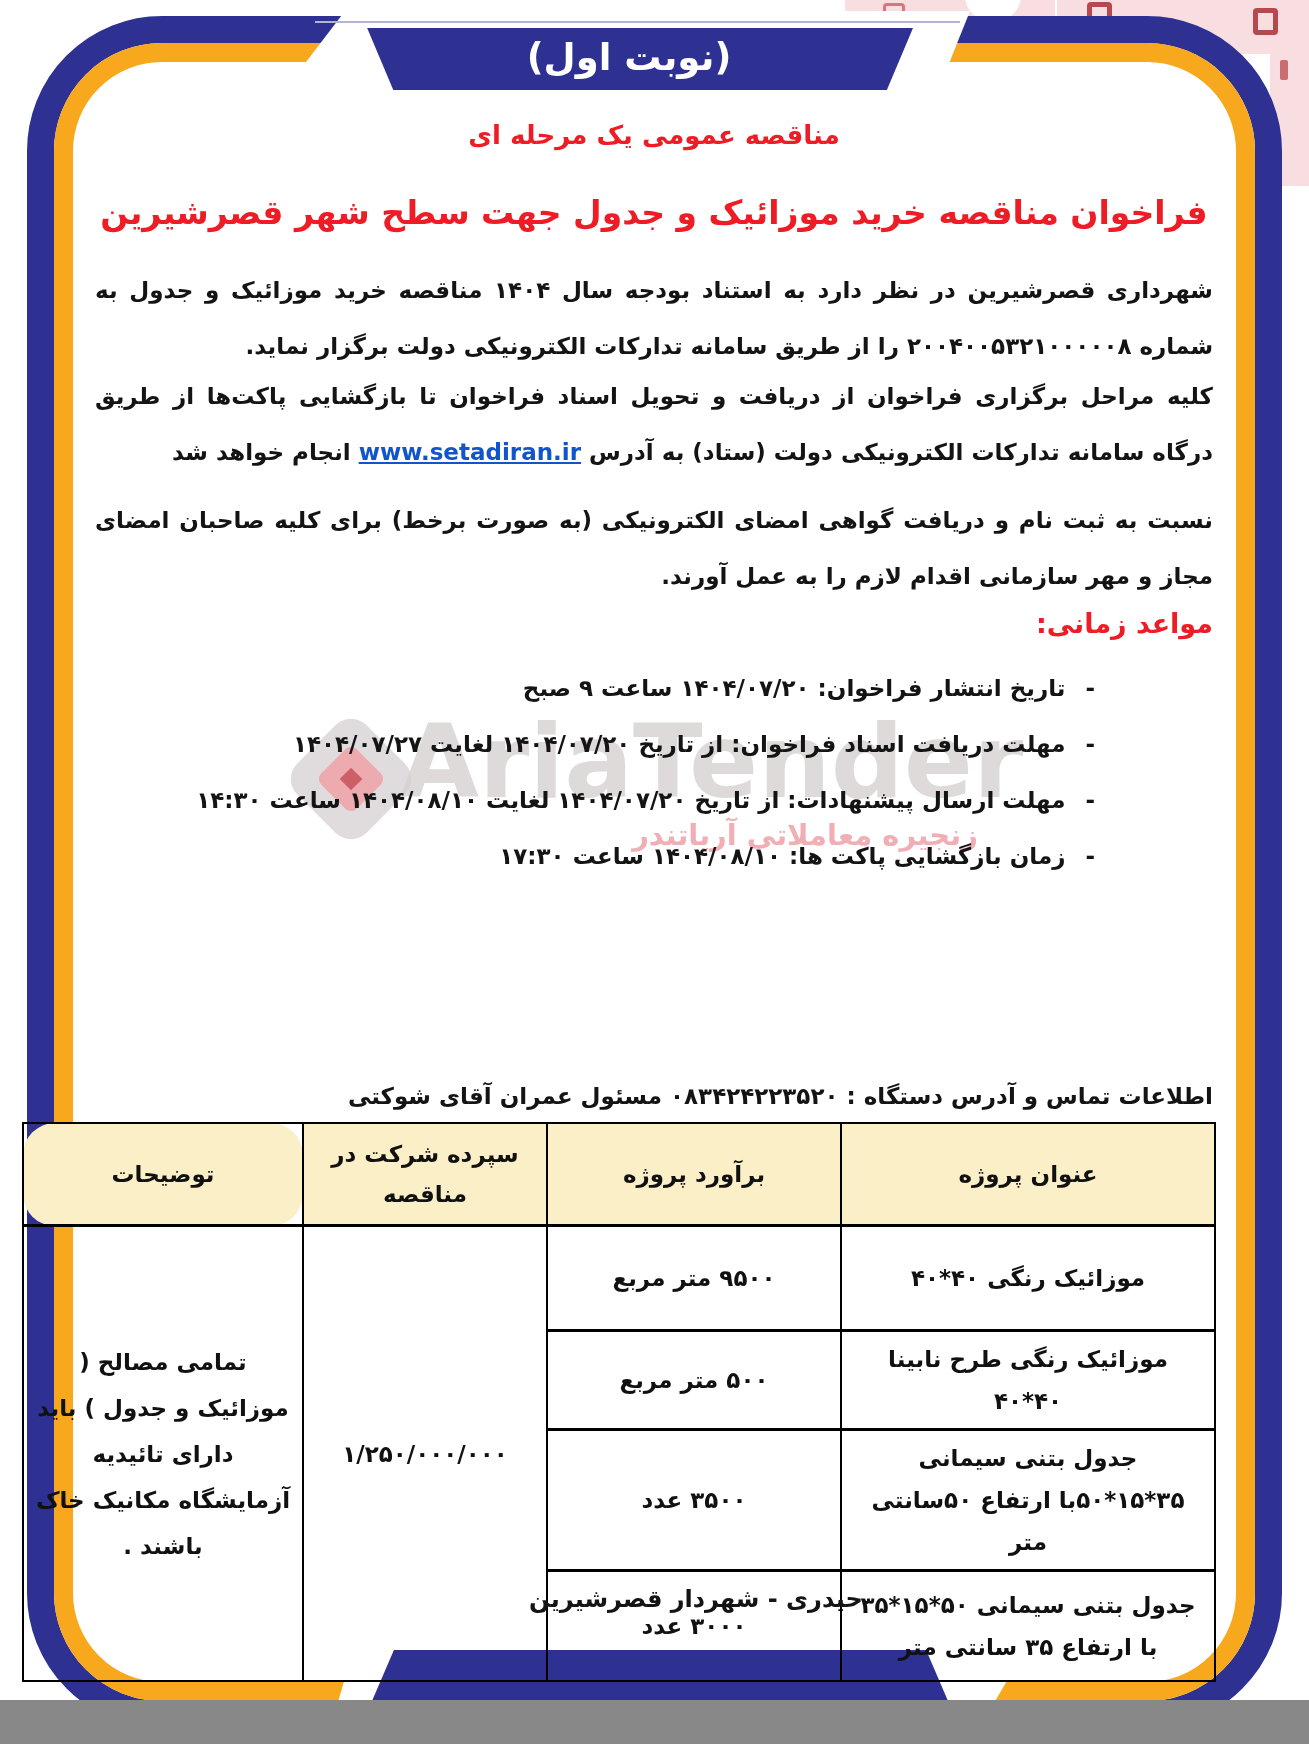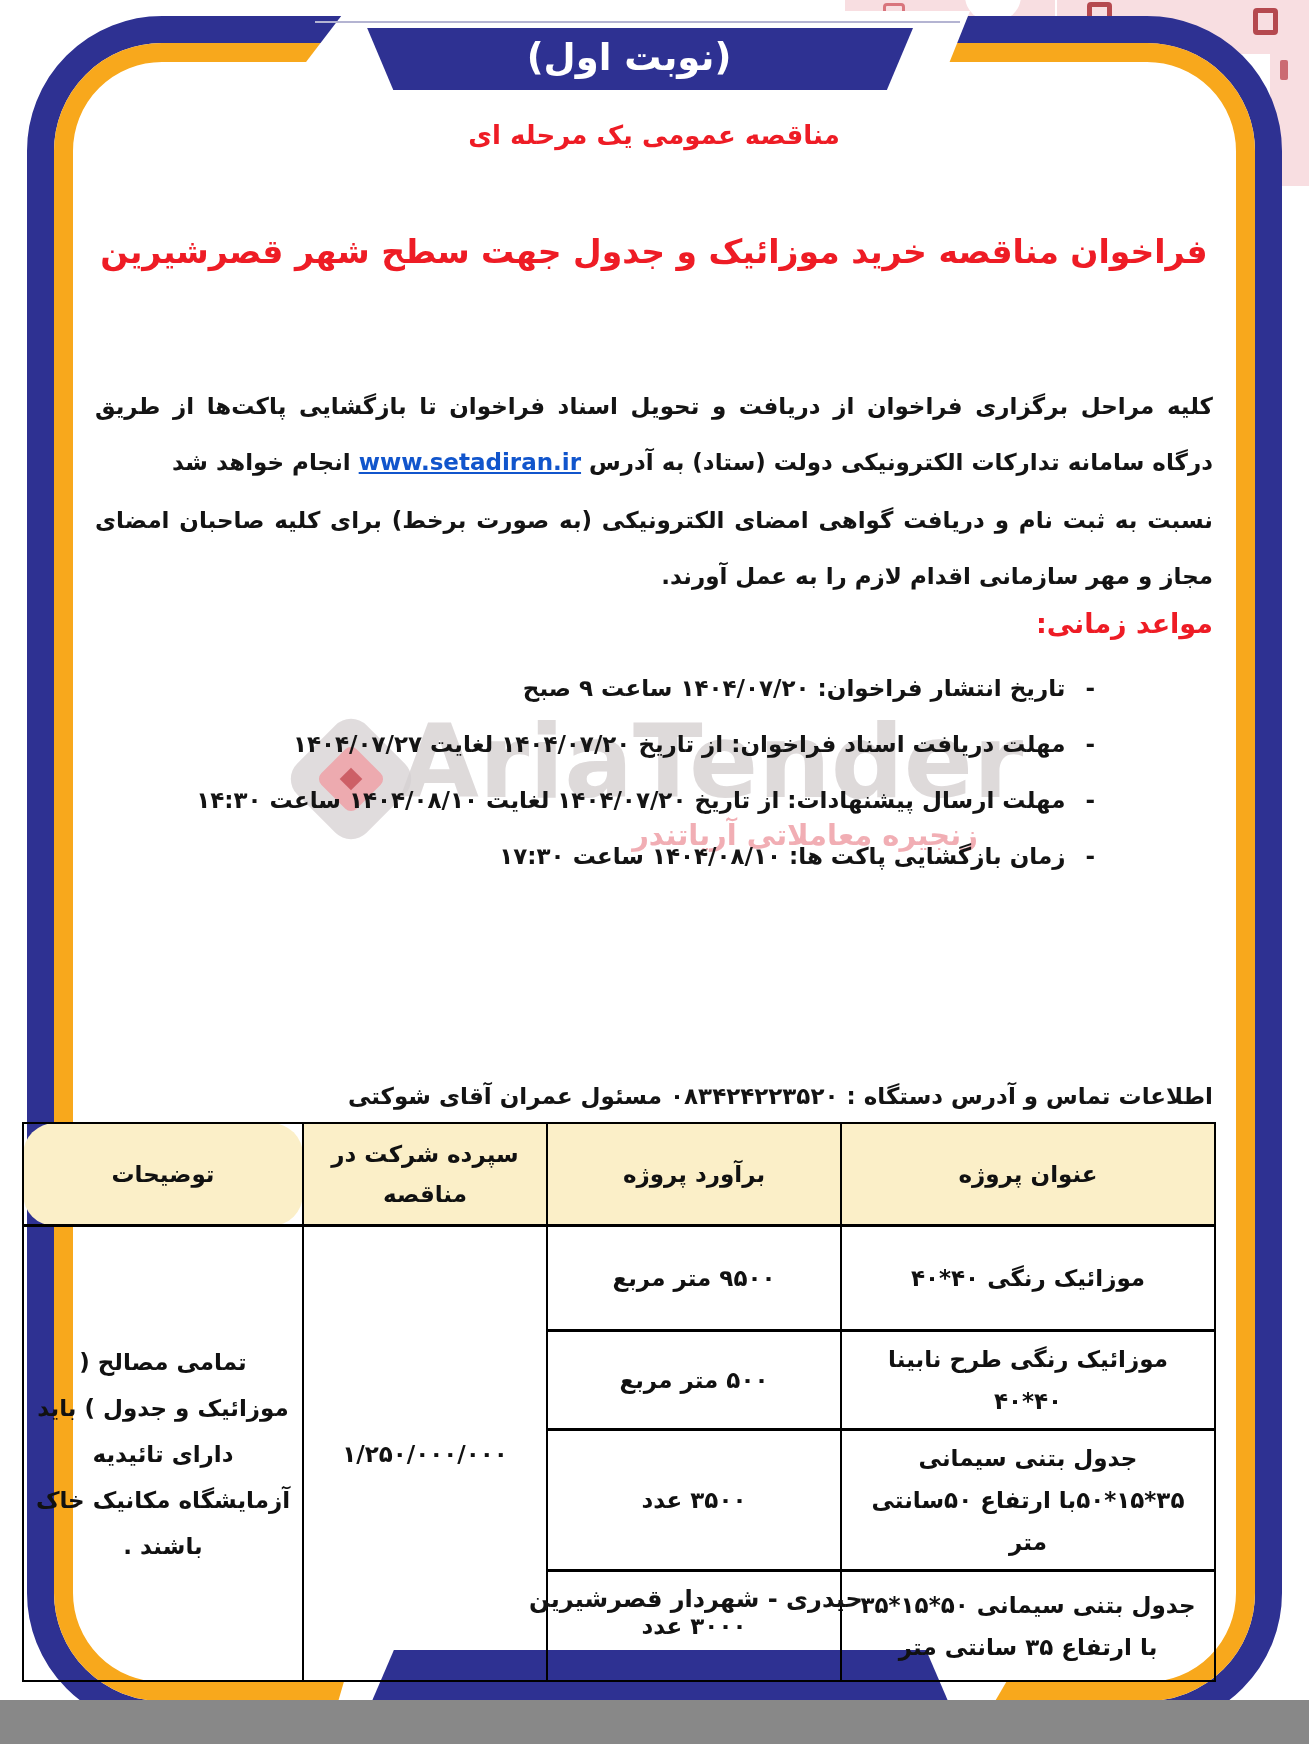--- a/index.html
+++ b/index.html
@@ -38,23 +38,23 @@
   .wm-logo .dia{position:absolute;left:38px;top:36px;width:50px;height:50px;background:#EDA6AC;
       border-radius:8px;transform:rotate(45deg);opacity:.95;}
   .wm-logo .bar{position:absolute;left:55px;top:53px;width:16px;height:16px;background:#C9565E;
       transform:rotate(45deg);opacity:.9;}
   .wm-brand{left:400px;top:702px;font-size:102px;font-weight:bold;color:#D6D1D2;opacity:.8;letter-spacing:0px;}
   .wm-tagline{left:455px;top:818px;width:700px;text-align:center;font-size:29px;font-weight:bold;
       color:#EE9AA2;opacity:.8;letter-spacing:13px;}
   
   .abs{position:absolute;left:95px;width:1118px;z-index:10;}
   .title1{top:120px;text-align:center;color:#EE1C25;font-size:26px;font-weight:bold;}
-  .title2{top:193px;text-align:center;color:#EE1C25;font-size:33px;font-weight:bold;margin-top:39px;}
+  .title2{top:193px;text-align:center;color:#EE1C25;font-size:33px;font-weight:bold;}
   .para{font-size:23px;font-weight:bold;line-height:56px;text-align:justify;color:#141414;}
-  .p1{top:262px;} .p2{top:378px;} .p3{top:492px;}
+  .p1{top:262px;} .p2{top:368px;} .p3{top:492px;}
   .p2 a{color:#1155CC;text-decoration:underline;font-weight:bold;}
   .sched-head{top:608px;color:#EE1C25;font-size:27px;font-weight:bold;text-align:right;}
   .sched-list{top:660px;padding-right:118px;box-sizing:border-box;}
   .sched-item{display:flex;gap:20px;font-size:23px;font-weight:bold;line-height:56px;color:#141414;}
   .dash{font-weight:bold;}
   .guarantee{top:905px;} .contact{top:1068px;text-align:right;}
   
   .tblwrap{position:absolute;left:88px;top:1122px;width:1128px;z-index:10;}
   table{border-collapse:collapse;width:100%;table-layout:fixed;}
   th,td{border:2px solid #000;font-size:23px;font-weight:bold;text-align:center;vertical-align:middle;
@@ -98,20 +98,21 @@
     <div class="hex"></div>
     <div class="dia"></div>
     <div class="bar"></div>
   </div>
   <div class="wm wm-brand" dir="ltr">AriaTender</div>
   <div class="wm wm-tagline">زنجیره معاملاتی آریاتندر</div>
 
   <div class="abs title1">مناقصه عمومی یک مرحله ای</div>
   <div class="abs title2">فراخوان مناقصه خرید موزائیک و جدول جهت سطح شهر قصرشیرین</div>
 
+  <div class="abs para p1">شهرداری قصرشیرین  در نظر دارد به استناد بودجه سال ۱۴۰۴ مناقصه خرید موزائیک و جدول   به شماره ۲۰۰۴۰۰۵۳۲۱۰۰۰۰۰۸ را از طریق سامانه تدارکات الکترونیکی دولت برگزار نماید.</div>
 
   <div class="abs para p2">
     <span>کلیه مراحل برگزاری فراخوان از دریافت و تحویل اسناد فراخوان تا بازگشایی پاکت‌ها از طریق درگاه سامانه تدارکات الکترونیکی دولت (ستاد) به آدرس </span><a href="#" dir="ltr">www.setadiran.ir</a><span> انجام خواهد شد</span>
   </div>
 
   <div class="abs para p3">نسبت به ثبت نام و دریافت گواهی امضای الکترونیکی (به صورت برخط) برای کلیه صاحبان امضای مجاز و مهر سازمانی اقدام لازم را به عمل آورند.</div>
 
   <div class="abs sched-head">مواعد زمانی:</div>
 
   <div class="abs sched-list">

